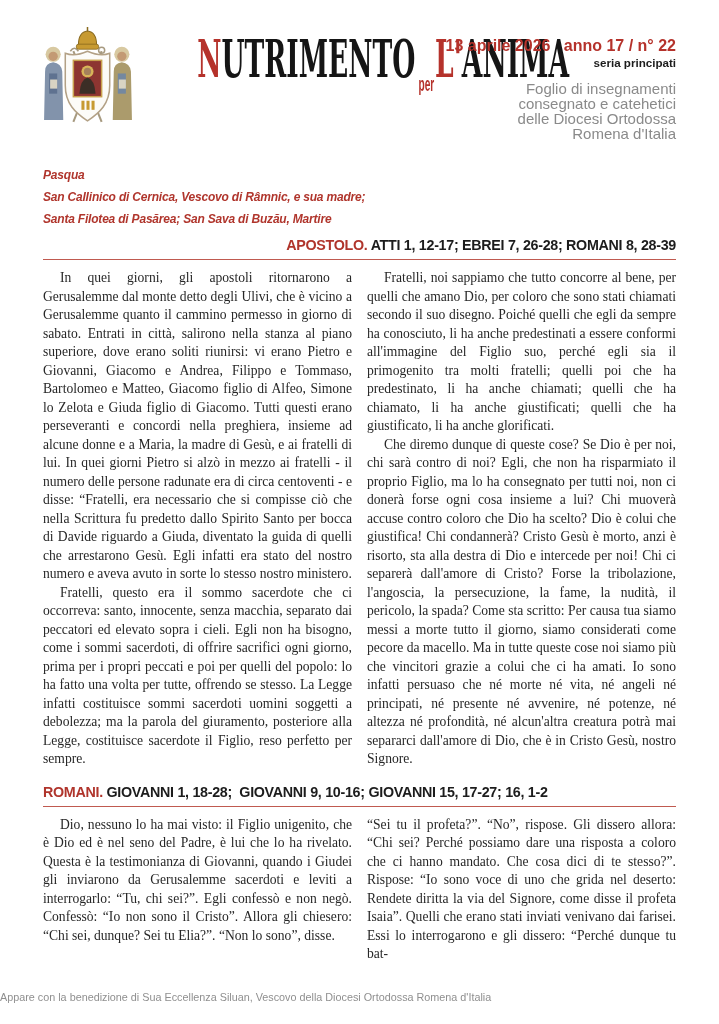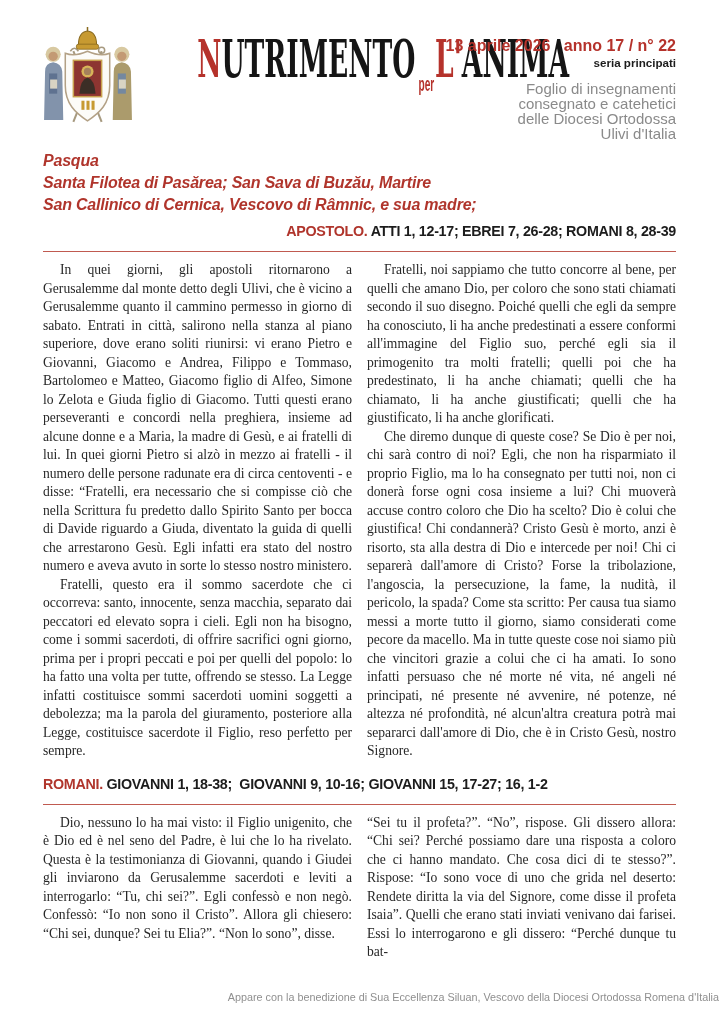--- a/index.html
+++ b/index.html
@@ -22,40 +22,40 @@
   .m-quote .qopen{color:#b5322b;font-size:14px;}
   .m-quote .qref{color:#b5322b;}
   .m-quote .qclose{color:#b5322b;font-size:13px;vertical-align:super;line-height:0;}
 
   .issue{position:absolute;right:0;top:37px;text-align:right;font-family:"Liberation Sans",sans-serif;}
   .issue-date{color:#b5322b;font-weight:bold;font-size:16px;white-space:pre-wrap;}
   .issue-series{color:#1d1d1d;font-weight:bold;font-size:11.6px;margin-top:1px;}
   .issue-desc{margin-top:13px;color:#8a8a8a;font-size:15px;line-height:14.9px;}
 
   
-  .feast{margin-top:4px;font-family:"Liberation Sans",sans-serif;font-weight:bold;font-style:italic;
-         font-size:16px;line-height:22px;color:#b0352c;letter-spacing:-0.2px;}
+  .feast{margin-top:18px;font-family:"Liberation Sans",sans-serif;font-weight:bold;font-style:italic;
+         font-size:12px;line-height:22px;color:#b0352c;letter-spacing:-0.2px;}
 
   
   .section-head{font-family:"Liberation Sans",sans-serif;font-weight:bold;font-size:14.3px;
-                letter-spacing:-0.3px;border-bottom:1.5px solid #c05a50;padding-bottom:12px;}
+                letter-spacing:-0.3px;border-bottom:1.5px solid #c05a50;padding-bottom:6px;}
   .section-head .label{color:#b0352c;}
   .section-head .refs{color:#1c1c1c;white-space:pre-wrap;}
   .apostolo-head{text-align:right;margin-top:7px;}
   .vangelo-head{text-align:left;margin-top:15px;}
 
   
   .cols{display:flex;gap:15px;margin-top:9px;}
   .col{flex:1;min-width:0;}
   .col p{margin:0;font-size:13.6px;line-height:18.5px;text-align:justify;text-indent:17px;
          color:#272727;}
   .col p.no-indent{text-indent:0;}
 
   
-  .footer{position:absolute;left:0;right:0;bottom:21px;text-align:right;
+  .footer{position:absolute;left:0;right:0;bottom:21px;text-align:left;
           font-family:"Liberation Sans",sans-serif;font-size:10.8px;color:#8f8f8f;}
 </style>
 </head>
 <body>
 
 <div class="page">
   <div class="content">
 
     <div class="header">
 
@@ -100,48 +100,48 @@
         </div>
       </div>
 
       <div class="issue">
         <div class="issue-date">13 aprile 2026   anno 17 / n° 22</div>
         <div class="issue-series">seria principati</div>
         <div class="issue-desc">
           <div>Foglio di insegnamenti</div>
           <div>consegnato e catehetici</div>
           <div>delle Diocesi Ortodossa</div>
-          <div>Ulivi d'Italia</div>
+          <div>Romena d'Italia</div>
         </div>
       </div>
     </div>
 
     <div class="feast">
       <div>Pasqua</div>
+      <div>San Callinico di Cernica, Vescovo di Râmnic, e sua madre;</div>
       <div>Santa Filotea di Pasărea; San Sava di Buzău, Martire</div>
-      <div>San Callinico di Cernica, Vescovo di Râmnic, e sua madre;</div>
     </div>
 
     <div class="section-head apostolo-head">
       <span class="label">APOSTOLO.</span><span class="refs"> ATTI 1, 12-17; EBREI 7, 26-28; ROMANI 8, 28-39</span>
     </div>
 
     <div class="cols">
       <div class="col">
         <p>In quei giorni, gli apostoli ritornarono a Gerusalemme dal monte detto degli Ulivi, che è vicino a Gerusalemme quanto il cammino permesso in giorno di sabato. Entrati in città, salirono nella stanza al piano superiore, dove erano soliti riunirsi: vi erano Pietro e Giovanni, Giacomo e Andrea, Filippo e Tommaso, Bartolomeo e Matteo, Giacomo figlio di Alfeo, Simone lo Zelota e Giuda figlio di Giacomo. Tutti questi erano perseveranti e concordi nella preghiera, insieme ad alcune donne e a Maria, la madre di Gesù, e ai fratelli di lui. In quei giorni Pietro si alzò in mezzo ai fratelli - il numero delle persone radunate era di circa centoventi - e disse: “Fratelli, era necessario che si compisse ciò che nella Scrittura fu predetto dallo Spirito Santo per bocca di Davide riguardo a Giuda, diventato la guida di quelli che arrestarono Gesù. Egli infatti era stato del nostro numero e aveva avuto in sorte lo stesso nostro ministero.</p>
         <p>Fratelli, questo era il sommo sacerdote che ci occorreva: santo, innocente, senza macchia, separato dai peccatori ed elevato sopra i cieli. Egli non ha bisogno, come i sommi sacerdoti, di offrire sacrifici ogni giorno, prima per i propri peccati e poi per quelli del popolo: lo ha fatto una volta per tutte, offrendo se stesso. La Legge infatti costituisce sommi sacerdoti uomini soggetti a debolezza; ma la parola del giuramento, posteriore alla Legge, costituisce sacerdote il Figlio, reso perfetto per sempre.</p>
       </div>
       <div class="col">
         <p>Fratelli, noi sappiamo che tutto concorre al bene, per quelli che amano Dio, per coloro che sono stati chiamati secondo il suo disegno. Poiché quelli che egli da sempre ha conosciuto, li ha anche predestinati a essere conformi all'immagine del Figlio suo, perché egli sia il primogenito tra molti fratelli; quelli poi che ha predestinato, li ha anche chiamati; quelli che ha chiamato, li ha anche giustificati; quelli che ha giustificato, li ha anche glorificati.</p>
         <p>Che diremo dunque di queste cose? Se Dio è per noi, chi sarà contro di noi? Egli, che non ha risparmiato il proprio Figlio, ma lo ha consegnato per tutti noi, non ci donerà forse ogni cosa insieme a lui? Chi muoverà accuse contro coloro che Dio ha scelto? Dio è colui che giustifica! Chi condannerà? Cristo Gesù è morto, anzi è risorto, sta alla destra di Dio e intercede per noi! Chi ci separerà dall'amore di Cristo? Forse la tribolazione, l'angoscia, la persecuzione, la fame, la nudità, il pericolo, la spada? Come sta scritto: Per causa tua siamo messi a morte tutto il giorno, siamo considerati come pecore da macello. Ma in tutte queste cose noi siamo più che vincitori grazie a colui che ci ha amati. Io sono infatti persuaso che né morte né vita, né angeli né principati, né presente né avvenire, né potenze, né altezza né profondità, né alcun'altra creatura potrà mai separarci dall'amore di Dio, che è in Cristo Gesù, nostro Signore.</p>
       </div>
     </div>
 
     <div class="section-head vangelo-head">
-      <span class="label">ROMANI.</span><span class="refs"> GIOVANNI 1, 18-38;  GIOVANNI 9, 10-16; GIOVANNI 15, 17-27; 16, 1-2</span>
+      <span class="label">ROMANI.</span><span class="refs"> GIOVANNI 1, 18-28;  GIOVANNI 9, 10-16; GIOVANNI 15, 17-27; 16, 1-2</span>
     </div>
 
     <div class="cols">
       <div class="col">
         <p>Dio, nessuno lo ha mai visto: il Figlio unigenito, che è Dio ed è nel seno del Padre, è lui che lo ha rivelato. Questa è la testimonianza di Giovanni, quando i Giudei gli inviarono da Gerusalemme sacerdoti e leviti a interrogarlo: “Tu, chi sei?”. Egli confessò e non negò. Confessò: “Io non sono il Cristo”. Allora gli chiesero: “Chi sei, dunque? Sei tu Elia?”. “Non lo sono”, disse.</p>
       </div>
       <div class="col">
         <p class="no-indent">“Sei tu il profeta?”. “No”, rispose. Gli dissero allora: “Chi sei? Perché possiamo dare una risposta a coloro che ci hanno mandato. Che cosa dici di te stesso?”. Rispose: “Io sono voce di uno che grida nel deserto:  Rendete diritta la via del Signore, come disse il profeta Isaia”. Quelli che erano stati inviati venivano dai farisei. Essi lo interrogarono e gli dissero: “Perché dunque tu bat-</p>
       </div>
     </div>

